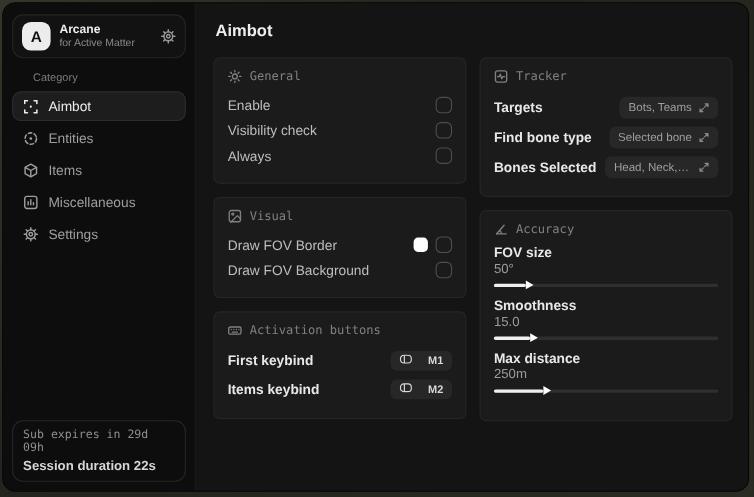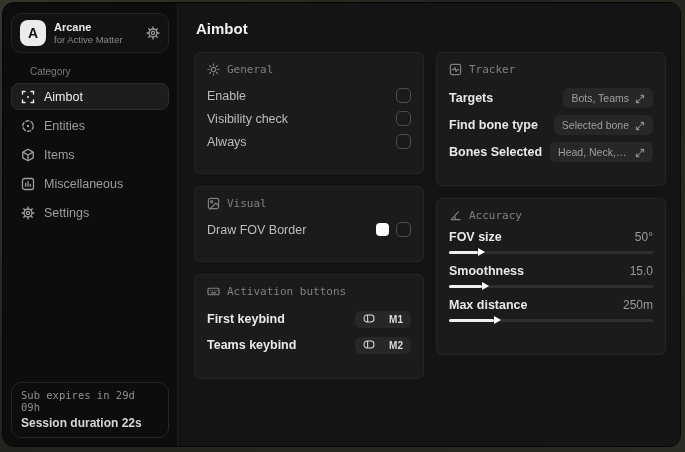--- a/index.html
+++ b/index.html
@@ -31,43 +31,43 @@
     padding:6px 9px 7px; }
   .sb-exp { font-family:"DejaVu Sans Mono", monospace; font-size:10.5px; color:#8f8f8f; }
   .sb-sess { font-size:12px; font-weight:700; color:#d6d6d6; margin-top:3px; }
 
   
   .main { flex:1; padding:13px 14px 0 16px; background:#141414; }
   .page-title { font-size:15px; font-weight:700; color:#efefef; margin:4px 0 0 2px; }
   .columns { display:flex; gap:12px; margin-top:15px; align-items:flex-start; }
   .col { flex:1; display:flex; flex-direction:column; gap:12px; min-width:0; }
   .card { background:#1b1b1b; border:1px solid #262626; border-radius:6px;
-    padding:10px 12px 20px; }
+    padding:10px 12px 13px; }
   .card-head { display:flex; align-items:center; gap:7px; color:#808080;
     font-family:"DejaVu Sans Mono", monospace; font-size:11px; margin-bottom:8px; }
   .card-head .ic { display:flex; }
   .row { display:flex; justify-content:space-between; align-items:center;
     min-height:23px; gap:8px; }
   .row-label { font-size:12.5px; color:#bdbdbd; white-space:nowrap; }
   .row-label.strong { font-weight:700; color:#e8e8e8; font-size:12.5px; }
   .right-group { display:flex; align-items:center; gap:7px; }
   .checkbox { width:15px; height:15px; border:1.5px solid #4e4e4e; border-radius:5px;
     cursor:pointer; flex:none; }
   .swatch { width:13px; height:13px; border-radius:4px; cursor:pointer; flex:none; }
   .pill { display:flex; align-items:center; gap:14px; background:#272727; border-radius:6px;
     padding:3px 8px; font-size:10px; font-weight:600; color:#d9d9d9; cursor:pointer; }
-  .dropdown { display:flex; align-items:flex-end; gap:6px; background:#272727; border-radius:6px;
+  .dropdown { display:flex; align-items:center; gap:6px; background:#272727; border-radius:6px;
     padding:4px 8px; font-size:10.5px; color:#9f9f9f; cursor:pointer;
     white-space:nowrap; overflow:hidden; max-width:150px; }
   .dropdown .dd-text { overflow:hidden; text-overflow:ellipsis; }
   .dropdown .ic { display:flex; color:#8b8b8b; flex:none; }
 
   .slider-group { margin-bottom:10px; }
   .slider-group:last-child { margin-bottom:12px; }
-  .slider-head { display:flex; justify-content:space-between; align-items:baseline; }
+  .slider-head { display:flex; justify-content:space-between; align-items:baseline;flex-direction:column; }
   .slider-value { font-size:12px; color:#9b9b9b; }
   .track { position:relative; height:3px; background:#2f2f2f; border-radius:2px;
     margin-top:7px; cursor:pointer; }
   .fill { position:relative; height:3px; background:#efefef; border-radius:2px; }
   .fill::after { content:""; position:absolute; right:-7px; top:-3px; width:0; height:0;
     border-top:4.5px solid transparent; border-bottom:4.5px solid transparent;
     border-left:7px solid #ffffff; }
 </style>
 </head>
 <body>
@@ -194,20 +194,24 @@
             </span>
             <span>Visual</span>
           </div>
           <div class="row">
             <span class="row-label">Draw FOV Border</span>
             <span class="right-group">
               <span class="swatch" title="#ffffff" style="background: rgb(255, 255, 255);"></span>
               <span class="checkbox"></span>
             </span>
           </div>
+          <div class="row">
+            <span class="row-label">Draw FOV Background</span>
+            <span class="checkbox"></span>
+          </div>
         </div>
 
         <div class="card">
           <div class="card-head">
             <span class="ic">
               <svg width="13" height="13" viewBox="0 0 14 14" fill="none" stroke="currentColor" stroke-width="1.3" stroke-linecap="round">
                 <rect x="1" y="3.5" width="12" height="7" rx="1.5"></rect>
                   <path d="M3.5 6h.01M6 6h.01M8.5 6h.01M11 6h.01M4.5 8.5h5"></path>
               </svg>
             </span>
@@ -219,21 +223,21 @@
               <span class="ic">
                 <svg width="12" height="9" viewBox="0 0 14 11" fill="none" stroke="currentColor" stroke-width="1.3">
                   <rect x="1" y="1.2" width="12" height="8.6" rx="3.6"></rect>
                     <path d="M5.3 1.2v8.6"></path>
                 </svg>
               </span>
               <span>M1</span>
             </span>
           </div>
           <div class="row" style="min-height:26px">
-            <span class="row-label strong">Teams keybind</span>
+            <span class="row-label strong">Items keybind</span>
             <span class="pill">
               <span class="ic">
                 <svg width="12" height="9" viewBox="0 0 14 11" fill="none" stroke="currentColor" stroke-width="1.3">
                   <rect x="1" y="1.2" width="12" height="8.6" rx="3.6"></rect>
                     <path d="M5.3 1.2v8.6"></path>
                 </svg>
               </span>
               <span>M2</span>
             </span>
           </div>

